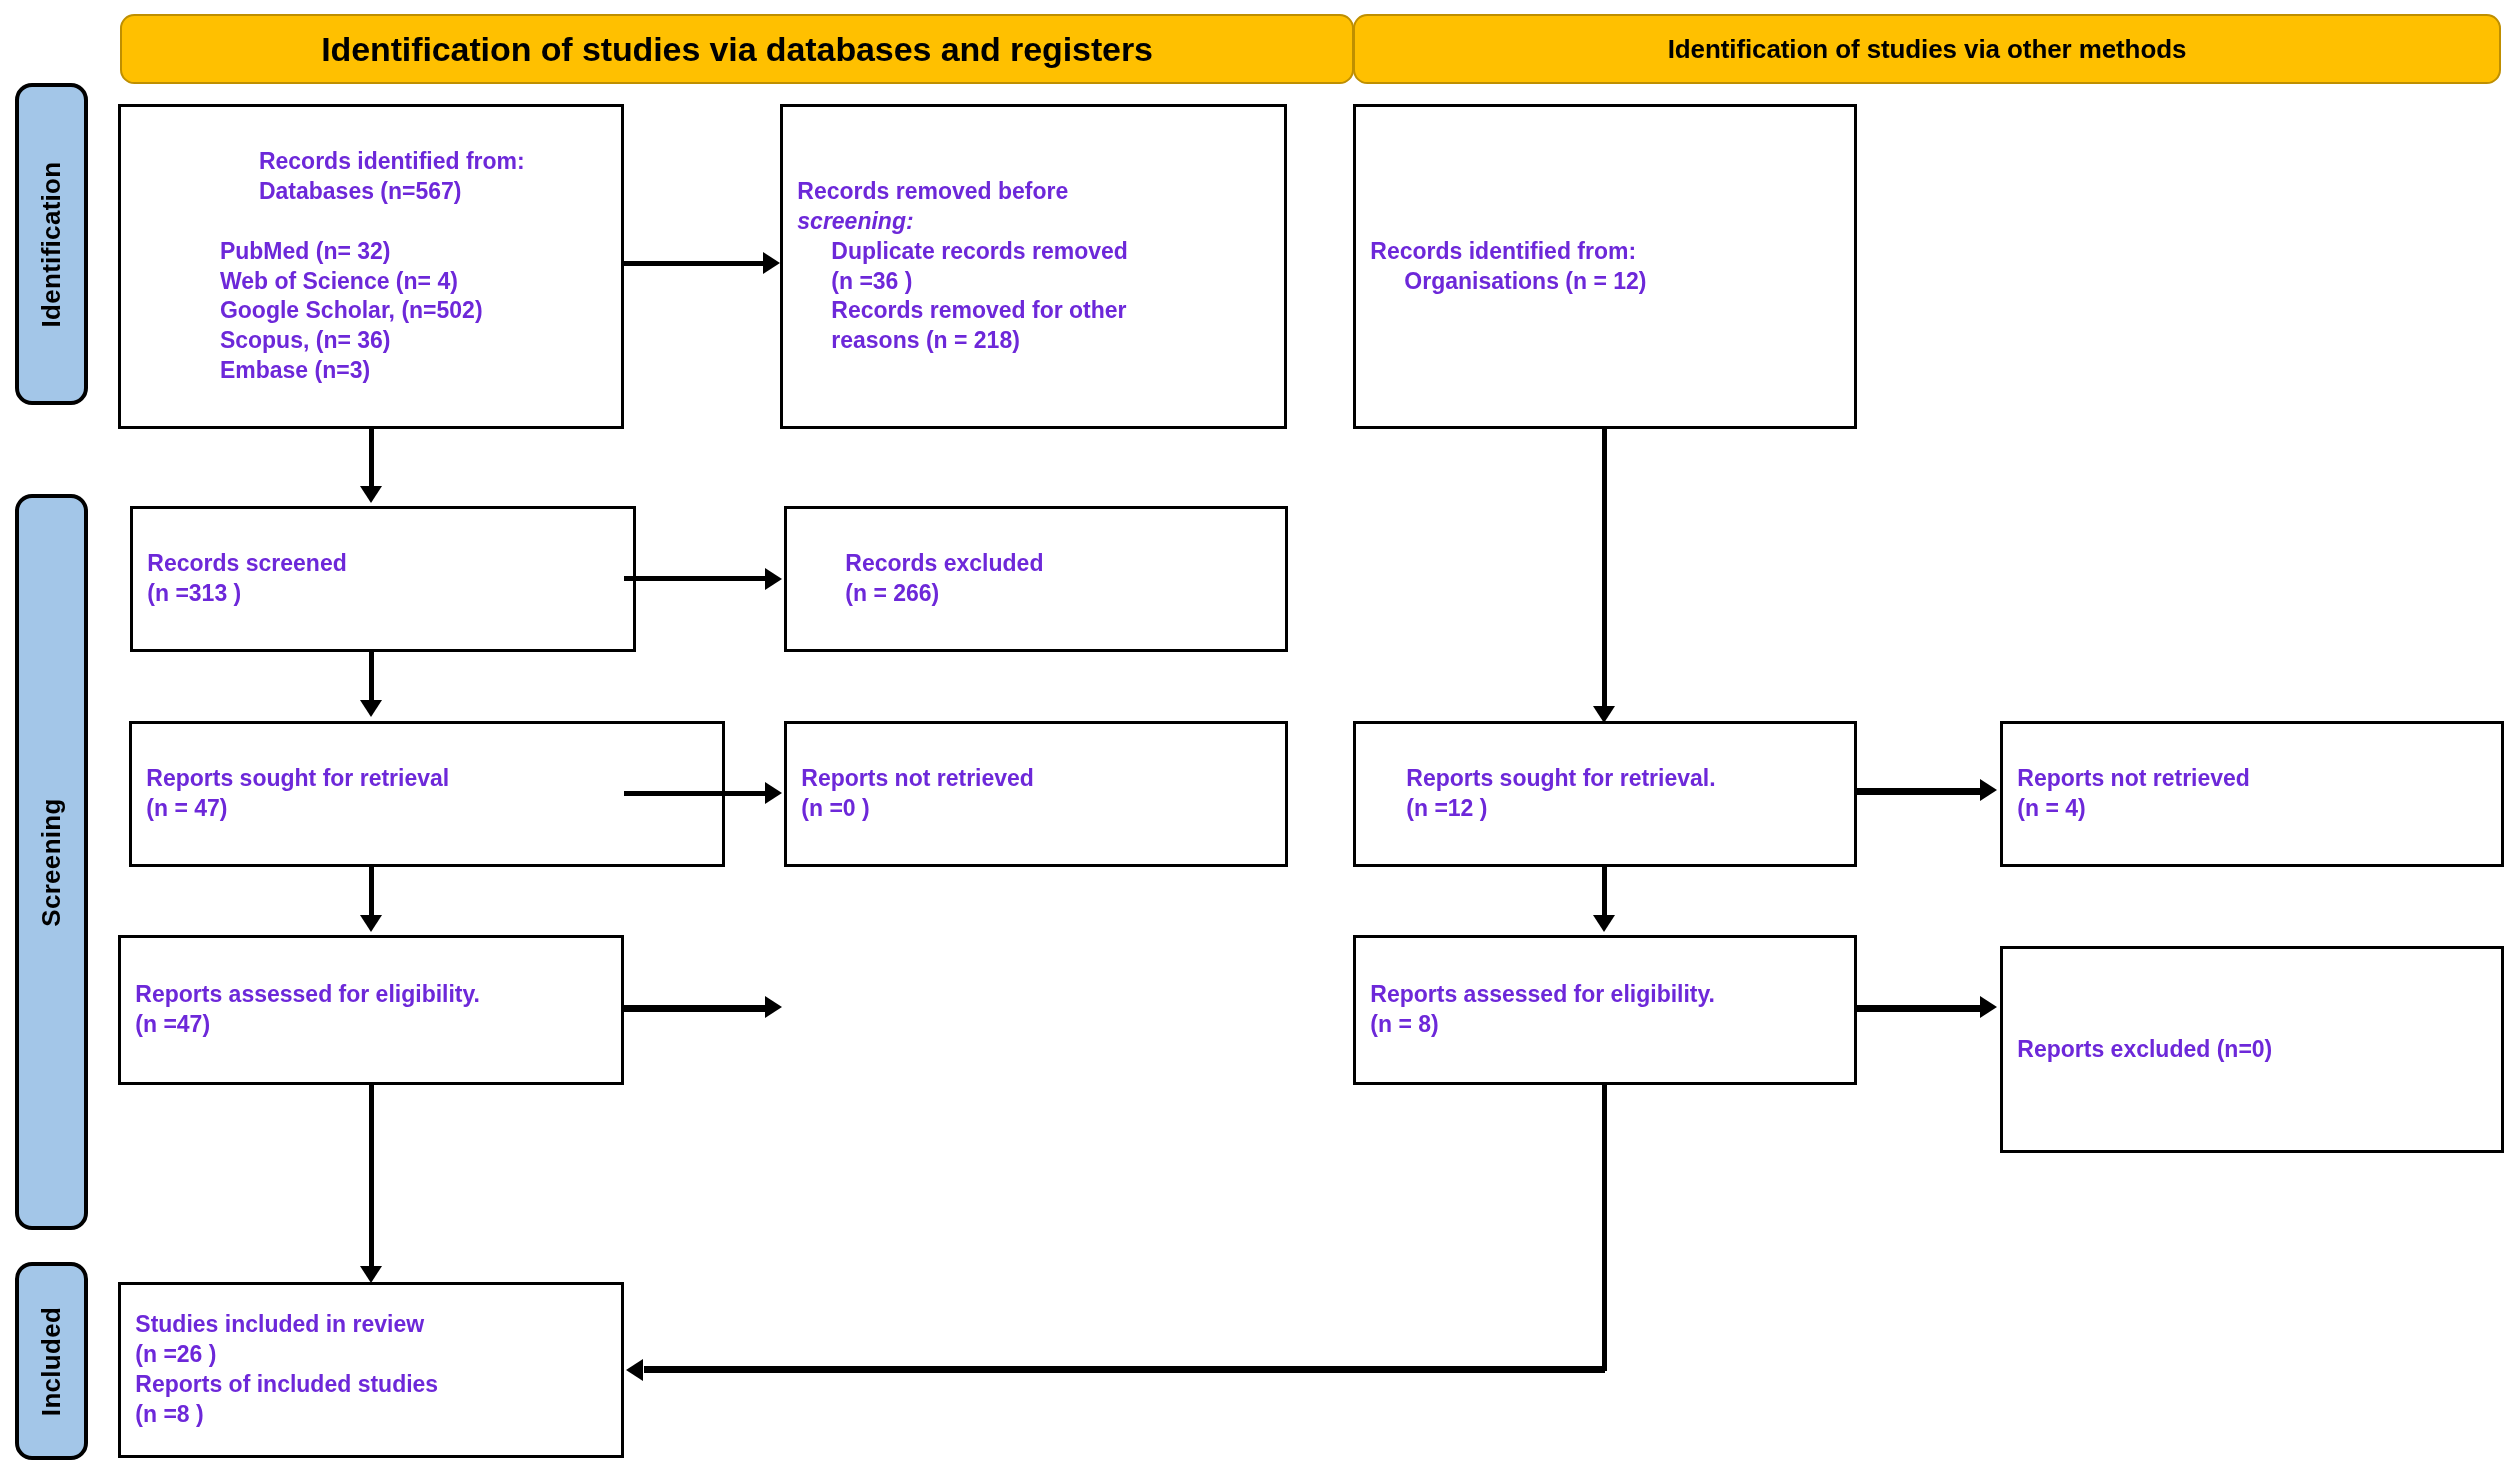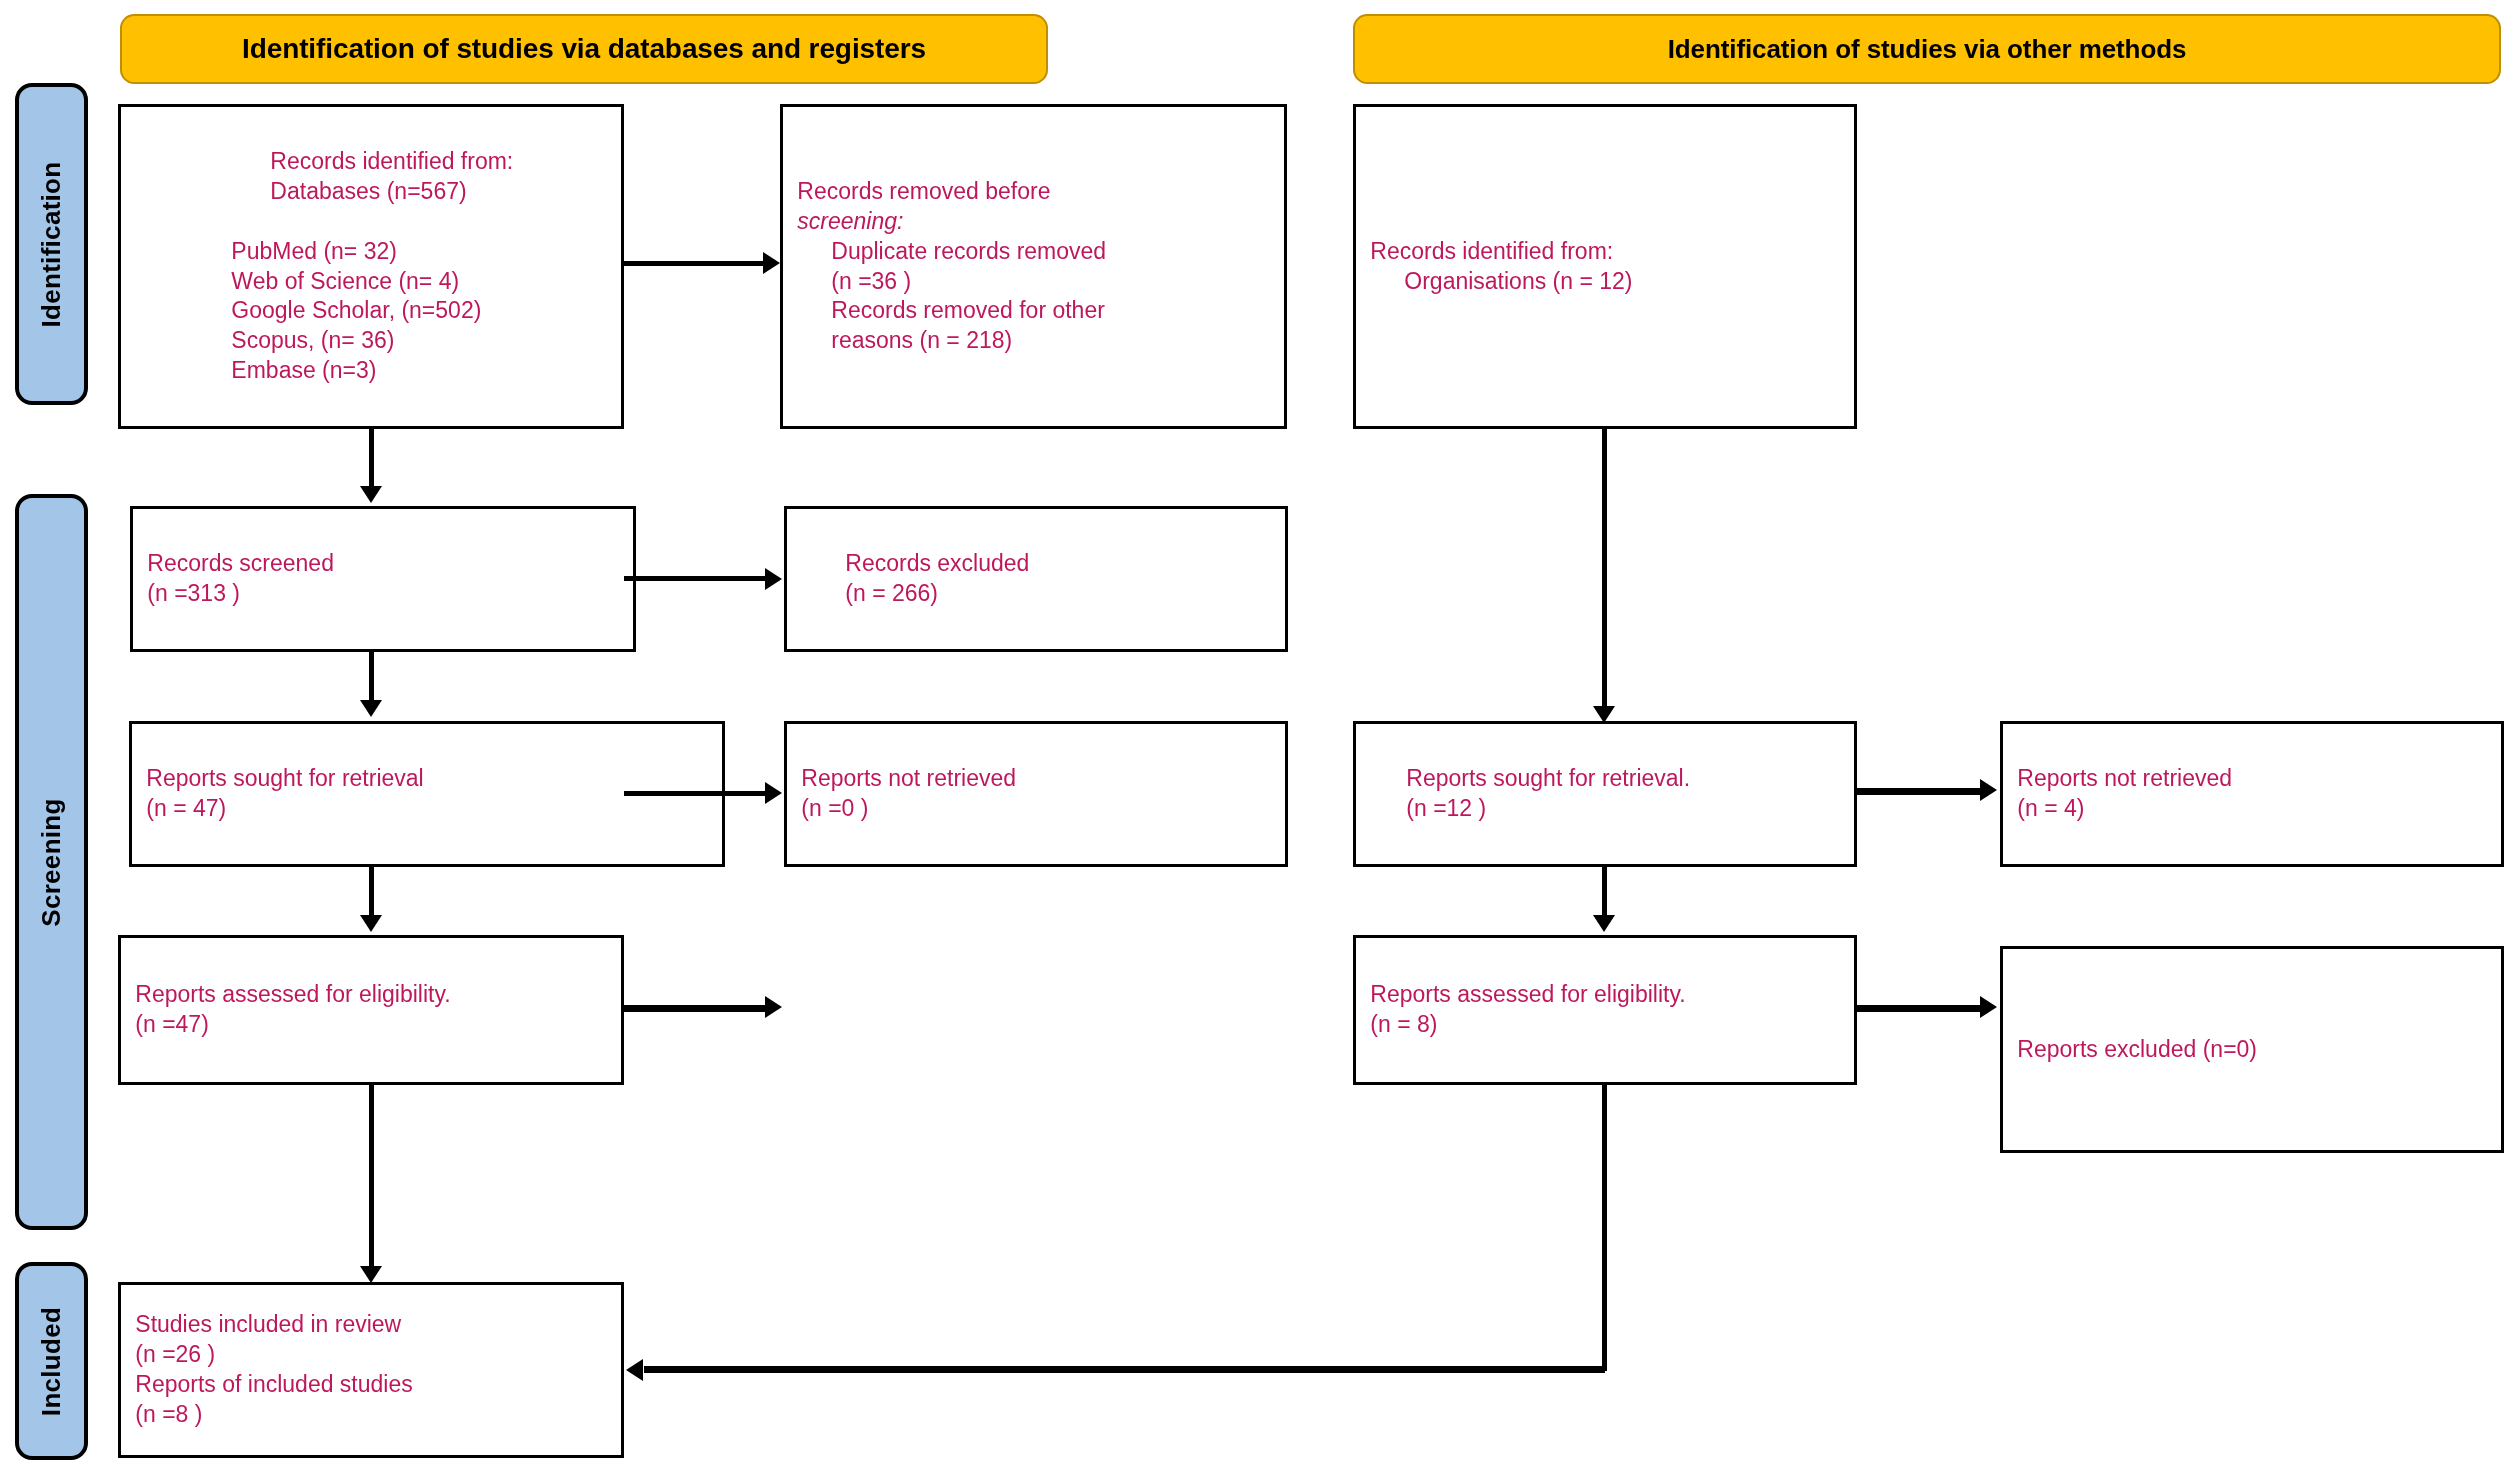--- a/index.html
+++ b/index.html
@@ -50,23 +50,24 @@
   }
   
   .box {
     position: absolute;
     background: #ffffff;
     border: 3.3px solid #000000;
     box-sizing: border-box;
     display: flex;
     flex-direction: column;
     justify-content: center;
-    color: #be185d;
+    color: #6d28d9;
     font-size: 23px;
     line-height: 1.30;
+    font-weight: bold;
   }
   .box .pad {
     padding: 0 11.7px 0 14.3px;
   }
   .box .line { white-space: pre; }
   .box .line.ind { padding-left: 34px; }
   .box .line.it { font-style: italic; }
   .box.center-text { align-items: center; }
   .box.center-text .pad { text-align: left; }
 
@@ -95,21 +96,21 @@
     border-top: 11px solid transparent;
     border-bottom: 11px solid transparent;
     border-right: 17px solid #000000;
   }
 </style>
 </head>
 <body>
 
 <div id="stage">
 
-  <div class="phase-header" style="left:120px; top:14.3px; width:928px; height:70px; font-size:28px;">
+  <div class="phase-header" style="left:120px; top:14.3px; width:1234px; height:70px; font-size:34px;">
     <span>Identification of studies via databases and registers</span>
   </div>
 
   <div class="phase-header" style="left:1353px; top:14.3px; width:1148px; height:70px; font-size:26px;">
     <span>Identification of studies via other methods</span>
   </div>
 
   <div class="stage-band" style="left:15px; top:83px; width:73px; height:322px;">
     <span class="vlabel">Identification</span>
   </div>

